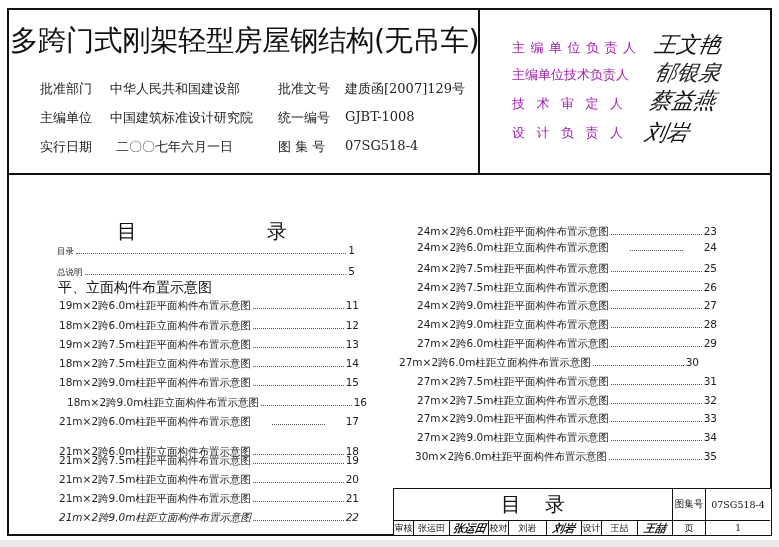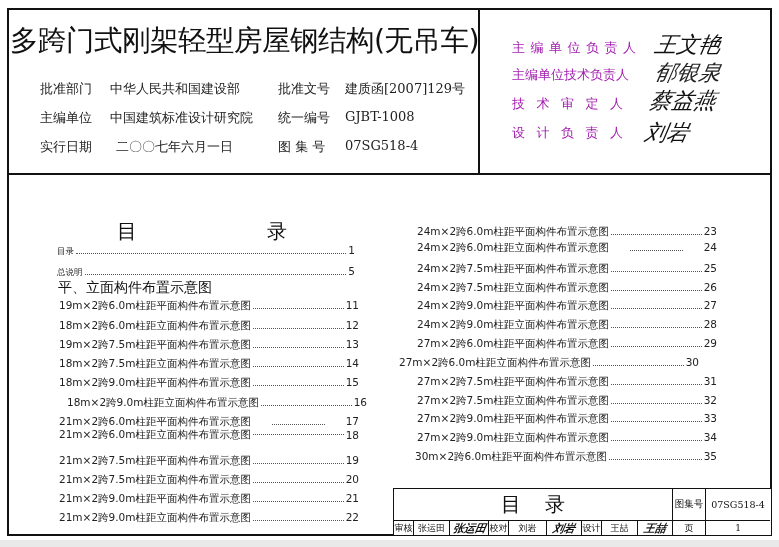--- a/index.html
+++ b/index.html
@@ -142,41 +142,41 @@
   <div class="toc-item normal" style="left:59px;top:396px;width:300px;margin-left:8px;">
       <span class="lbl">18m×2跨9.0m柱距立面构件布置示意图</span>
       <span class="dots"></span>
       <span class="pg">16</span>
     </div>
   <div class="toc-item normal" style="left:59px;top:415px;width:300px;gap:19px;">
       <span class="lbl">21m×2跨6.0m柱距平面构件布置示意图</span>
       <span class="dots"></span>
       <span class="pg">17</span>
     </div>
-  <div class="toc-item normal" style="left:59px;top:428px;width:300px;align-items:center;">
+  <div class="toc-item normal" style="left:59px;top:445px;width:300px;">
       <span class="lbl">21m×2跨6.0m柱距立面构件布置示意图</span>
       <span class="dots"></span>
       <span class="pg">18</span>
     </div>
   <div class="toc-item normal" style="left:59px;top:454px;width:300px;">
       <span class="lbl">21m×2跨7.5m柱距平面构件布置示意图</span>
       <span class="dots"></span>
       <span class="pg">19</span>
     </div>
   <div class="toc-item normal" style="left:59px;top:473px;width:300px;">
       <span class="lbl">21m×2跨7.5m柱距立面构件布置示意图</span>
       <span class="dots"></span>
       <span class="pg">20</span>
     </div>
   <div class="toc-item normal" style="left:59px;top:492px;width:300px;">
       <span class="lbl">21m×2跨9.0m柱距平面构件布置示意图</span>
       <span class="dots"></span>
       <span class="pg">21</span>
     </div>
-  <div class="toc-item normal" style="left:59px;top:511px;width:300px;">
+  <div class="toc-item normal" style="left:59px;top:511px;width:300px;font-style:italic;">
       <span class="lbl">21m×2跨9.0m柱距立面构件布置示意图</span>
       <span class="dots"></span>
       <span class="pg">22</span>
     </div>
 </div>
 
 <div>
   <div class="toc-item normal" style="left:417px;top:225px;width:300px;">
       <span class="lbl">24m×2跨6.0m柱距平面构件布置示意图</span>
       <span class="dots"></span>

